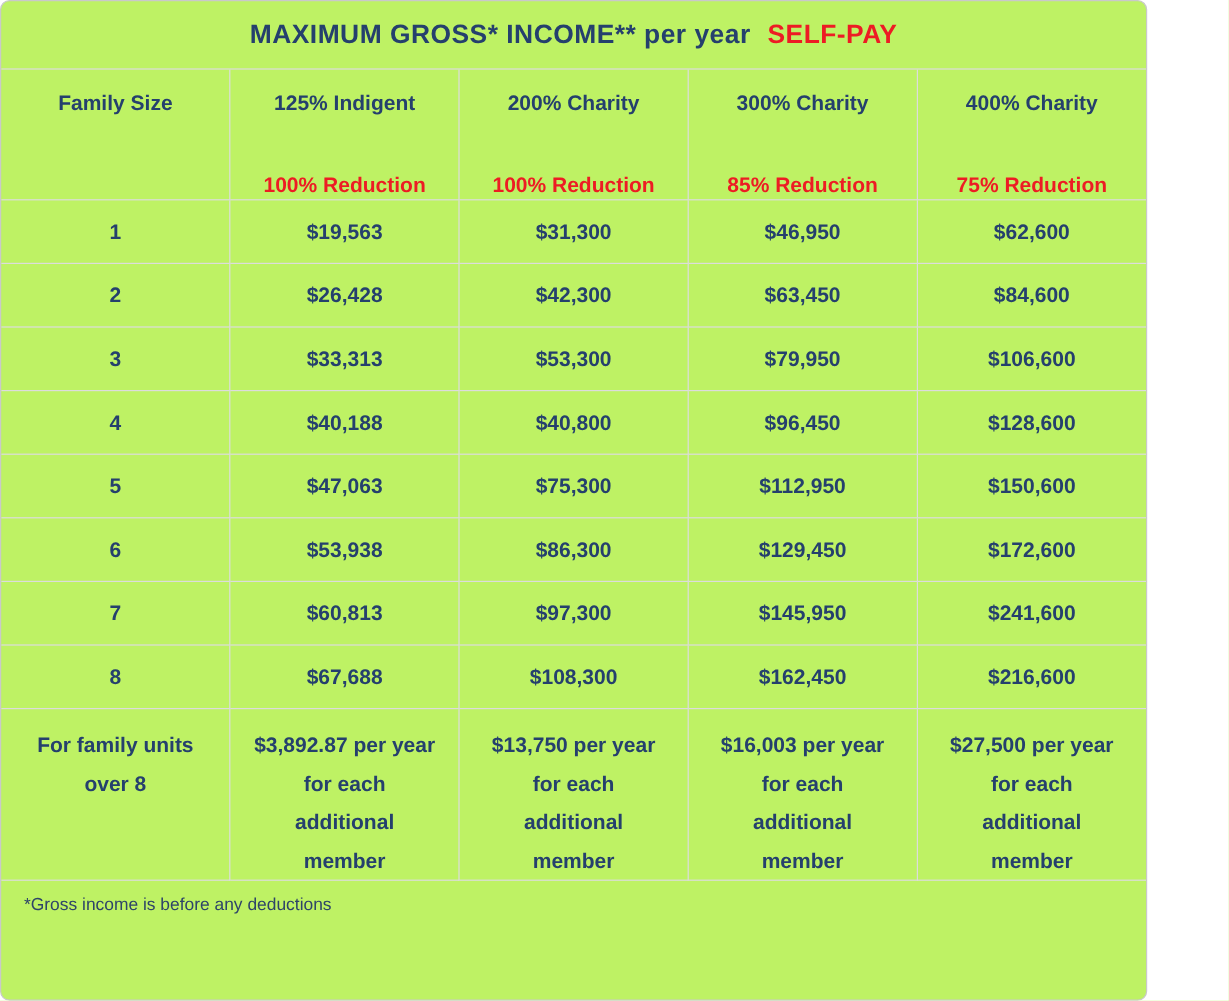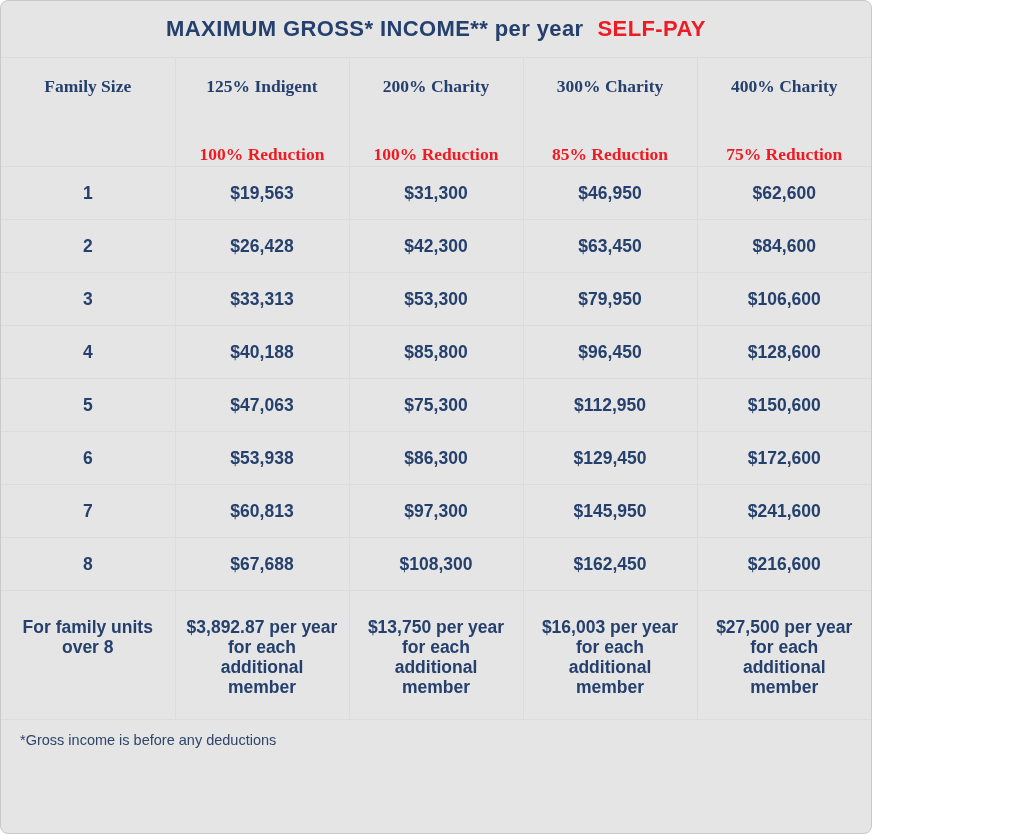--- a/index.html
+++ b/index.html
@@ -3,22 +3,22 @@
 <meta charset="utf-8">
 <style>
   * { box-sizing: border-box; }
   html, body { margin: 0; padding: 0; }
   body {
     width: 1024px; height: 834px;
     background: #ffffff;
     font-family: "Liberation Sans", sans-serif;
   }
   .card {
-    width: 872px; height: 834px;
-    background: #e5e5e5;
+    width: 956px; height: 834px;
+    background: #bef264;
     border: 1px solid #c9c9c9;
     border-radius: 8px;
     overflow: hidden;
     position: relative;
   }
   .title-bar {
     height: 57px;
     display: flex;
     align-items: center;
     justify-content: center;
@@ -45,38 +45,37 @@
   .income-table th:last-child,  .income-table td:last-child  { border-right: none; }
   .income-table thead th { border-top: none; }
 
   .income-table thead th {
     height: 76px;
     vertical-align: top;
     padding-top: 16px;
     font-size: 17.5px;
     font-weight: bold;
     line-height: 24px;
-    font-family: Liberation Serif, serif;
   }
   .hline1 { display: block; color: #25406d; }
   .hline2 { display: block; color: #ed1c24; margin-top: 44px; }
 
   .income-table td {
     height: 53px;
     vertical-align: middle;
     font-size: 17.5px;
     font-weight: bold;
     color: #25406d;
   }
   .income-table tr.tall-row td {
     height: 129px;
     vertical-align: top;
-    padding-top: 26px;
+    padding-top: 14px;
     white-space: pre-line;
-    line-height: 20px;
+    line-height: 32px;
     text-align: center;
   }
 
   .footnotes {
     padding: 10px 0 0 19px;
     color: #2e4468;
     font-size: 14.5px;
     line-height: 20px;
   }
   .footnote { display: block; }
@@ -133,21 +132,21 @@
         <tr>
           <td>3</td>
           <td>$33,313</td>
           <td>$53,300</td>
           <td>$79,950</td>
           <td>$106,600</td>
         </tr>
         <tr>
           <td>4</td>
           <td>$40,188</td>
-          <td>$85,800</td>
+          <td>$40,800</td>
           <td>$96,450</td>
           <td>$128,600</td>
         </tr>
         <tr>
           <td>5</td>
           <td>$47,063</td>
           <td>$75,300</td>
           <td>$112,950</td>
           <td>$150,600</td>
         </tr>

